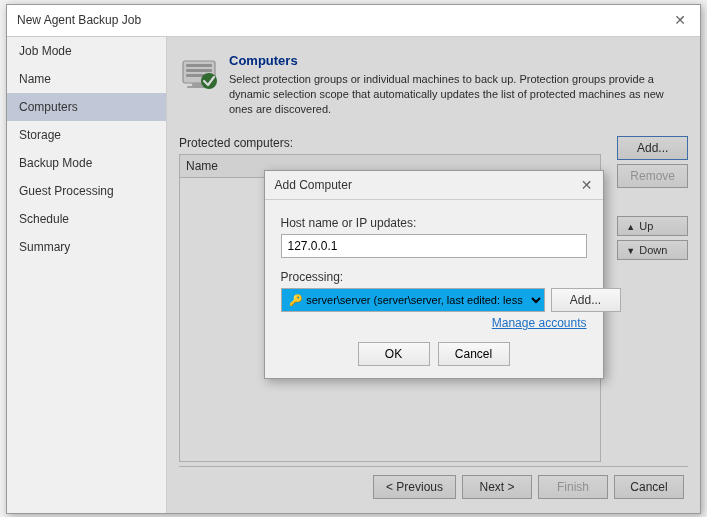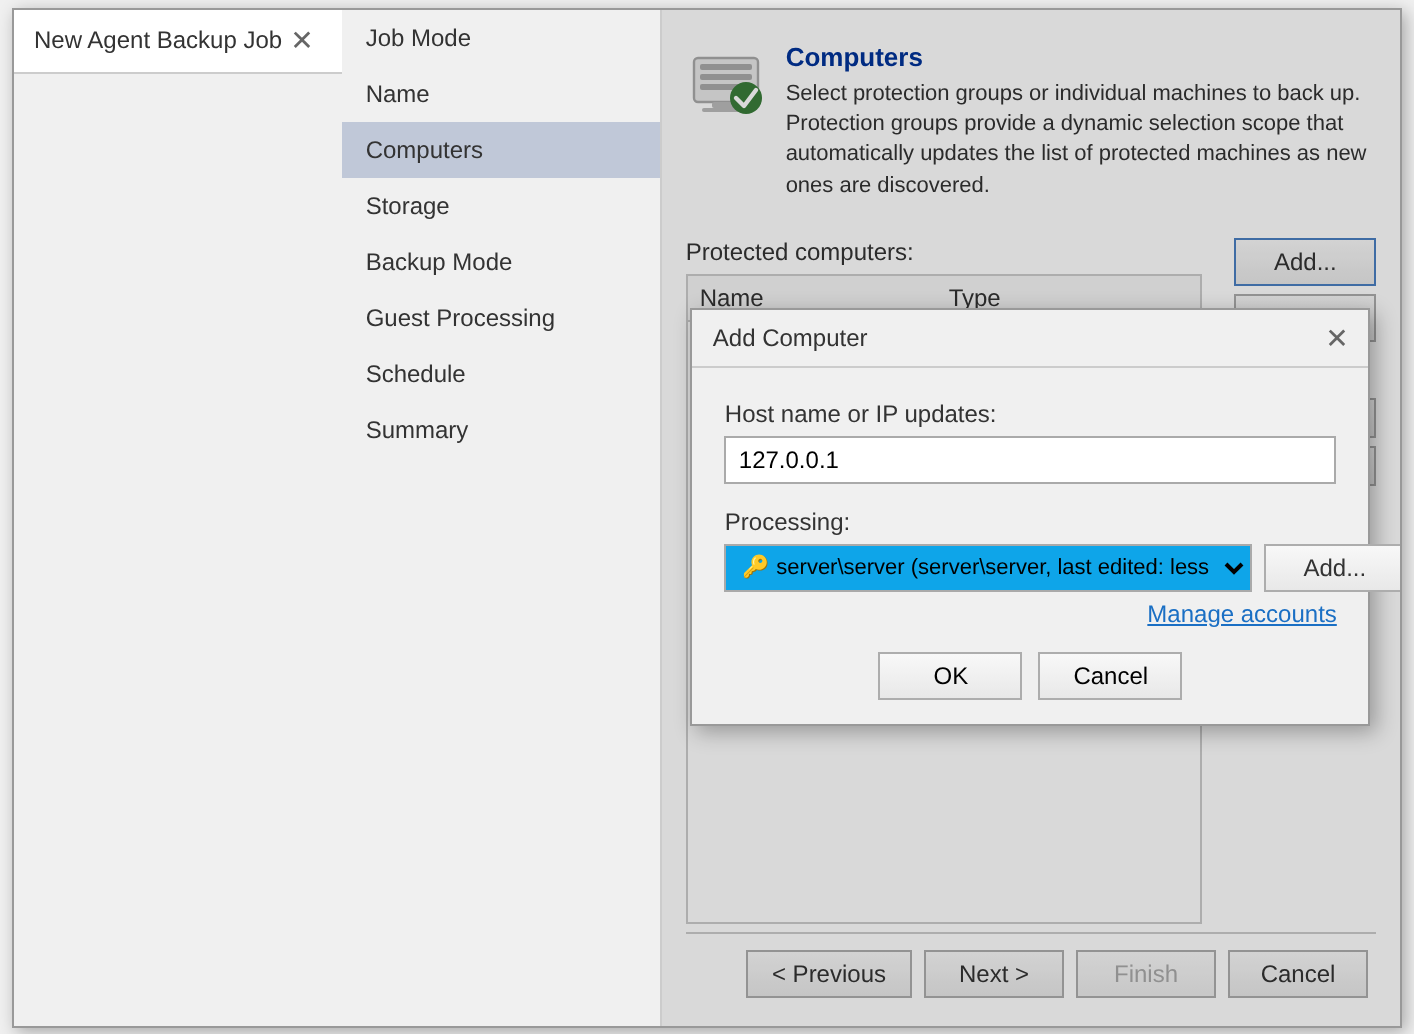--- a/index.html
+++ b/index.html
@@ -14,21 +14,21 @@
       height: 517px;
       overflow: hidden;
     }
     .window {
       width: 695px;
       height: 510px;
       background: #f0f0f0;
       border: 1px solid #999;
       box-shadow: 2px 2px 8px rgba(0,0,0,0.3);
       display: flex;
-      flex-direction: row;
+      flex-direction: column;
     }
     .title-bar {
       background: #fff;
       border-bottom: 1px solid #ccc;
       padding: 6px 10px;
       display: flex;
       justify-content: space-between;
       align-items: center;
       height: 32px;
     }
@@ -295,21 +295,20 @@
           <div class="header-desc">Select protection groups or individual machines to back up. Protection groups provide a dynamic selection scope that automatically updates the list of protected machines as new ones are discovered.</div>
         </div>
       </div>
 
       <div style="display:flex; flex:1; gap:8px; overflow:hidden;">
         <div style="flex:1; display:flex; flex-direction:column; overflow:hidden;">
           <div class="protected-label">Protected computers:</div>
           <div class="table-area">
             <div class="table-header">
               <span class="table-col-name">Name</span>
-              <span class="table-col-type">Type</span>
             </div>
           </div>
         </div>
         <div class="side-buttons">
           <button class="btn btn-primary">Add...</button>
           <button class="btn" disabled="">Remove</button>
           <div style="height:20px;"></div>
           <button class="btn move-btn">
               <span class="arrow-up"></span>
               <span>Up</span>

